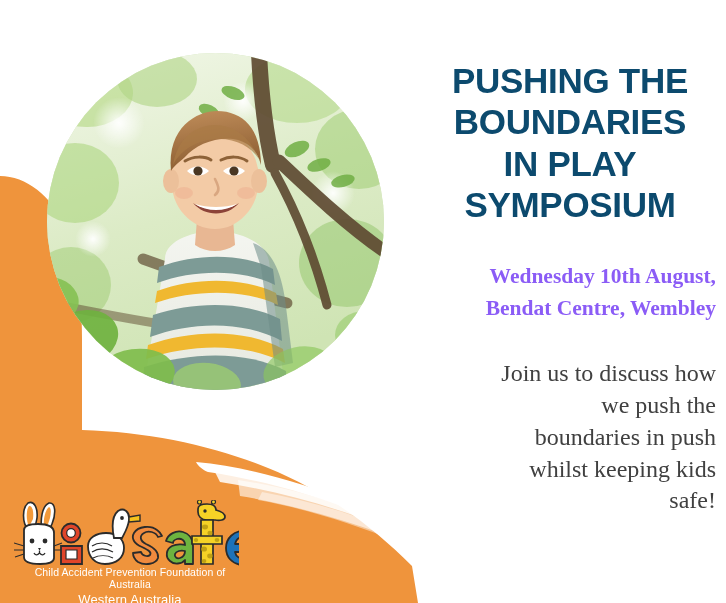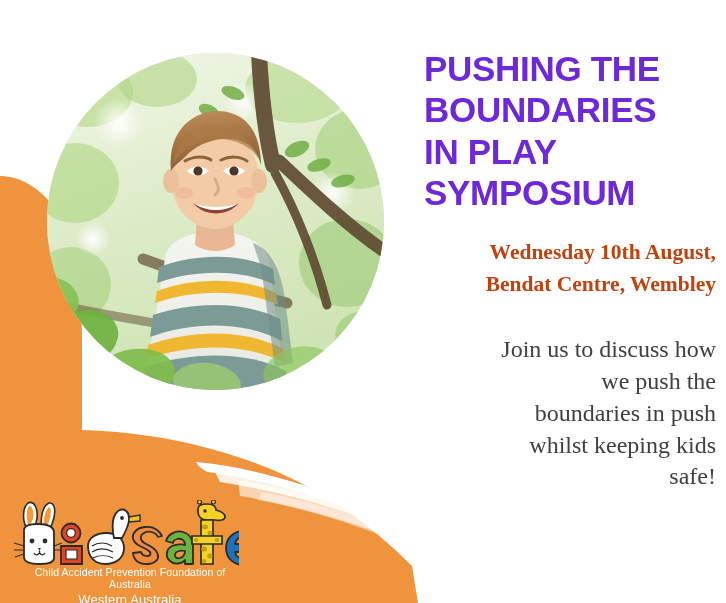--- a/index.html
+++ b/index.html
@@ -39,40 +39,40 @@
   
   .text-col {
     position: absolute;
     left: 424px;
     top: 0;
     width: 292px;
     height: 603px;
     text-align: right;
   }
   .headline {
-    margin: 0;
+    margin: 12px;
     padding-top: 48px;
     font-family: "Liberation Sans", sans-serif;
     font-weight: bold;
     font-size: 35px;
     line-height: 1.18;
     letter-spacing: -0.3px;
-    color: #6d28d9;
-    text-align: left;
+    color: #0c4a6e;
+    text-align: center;
   }
   .headline .hl-line { display: block; white-space: nowrap; }
 
   .event-details {
     margin: 0;
     padding-top: 24px;
     font-family: "Liberation Serif", serif;
     font-weight: bold;
     font-size: 21.5px;
     line-height: 1.48;
-    color: #c2410c;
+    color: #8b5cf6;
     text-align: right;
   }
   .event-details .ev-line { display: block; white-space: nowrap; }
 
   .body-copy {
     margin: 0;
     padding-top: 33px;
     font-family: "Liberation Serif", serif;
     font-weight: normal;
     font-size: 24px;

